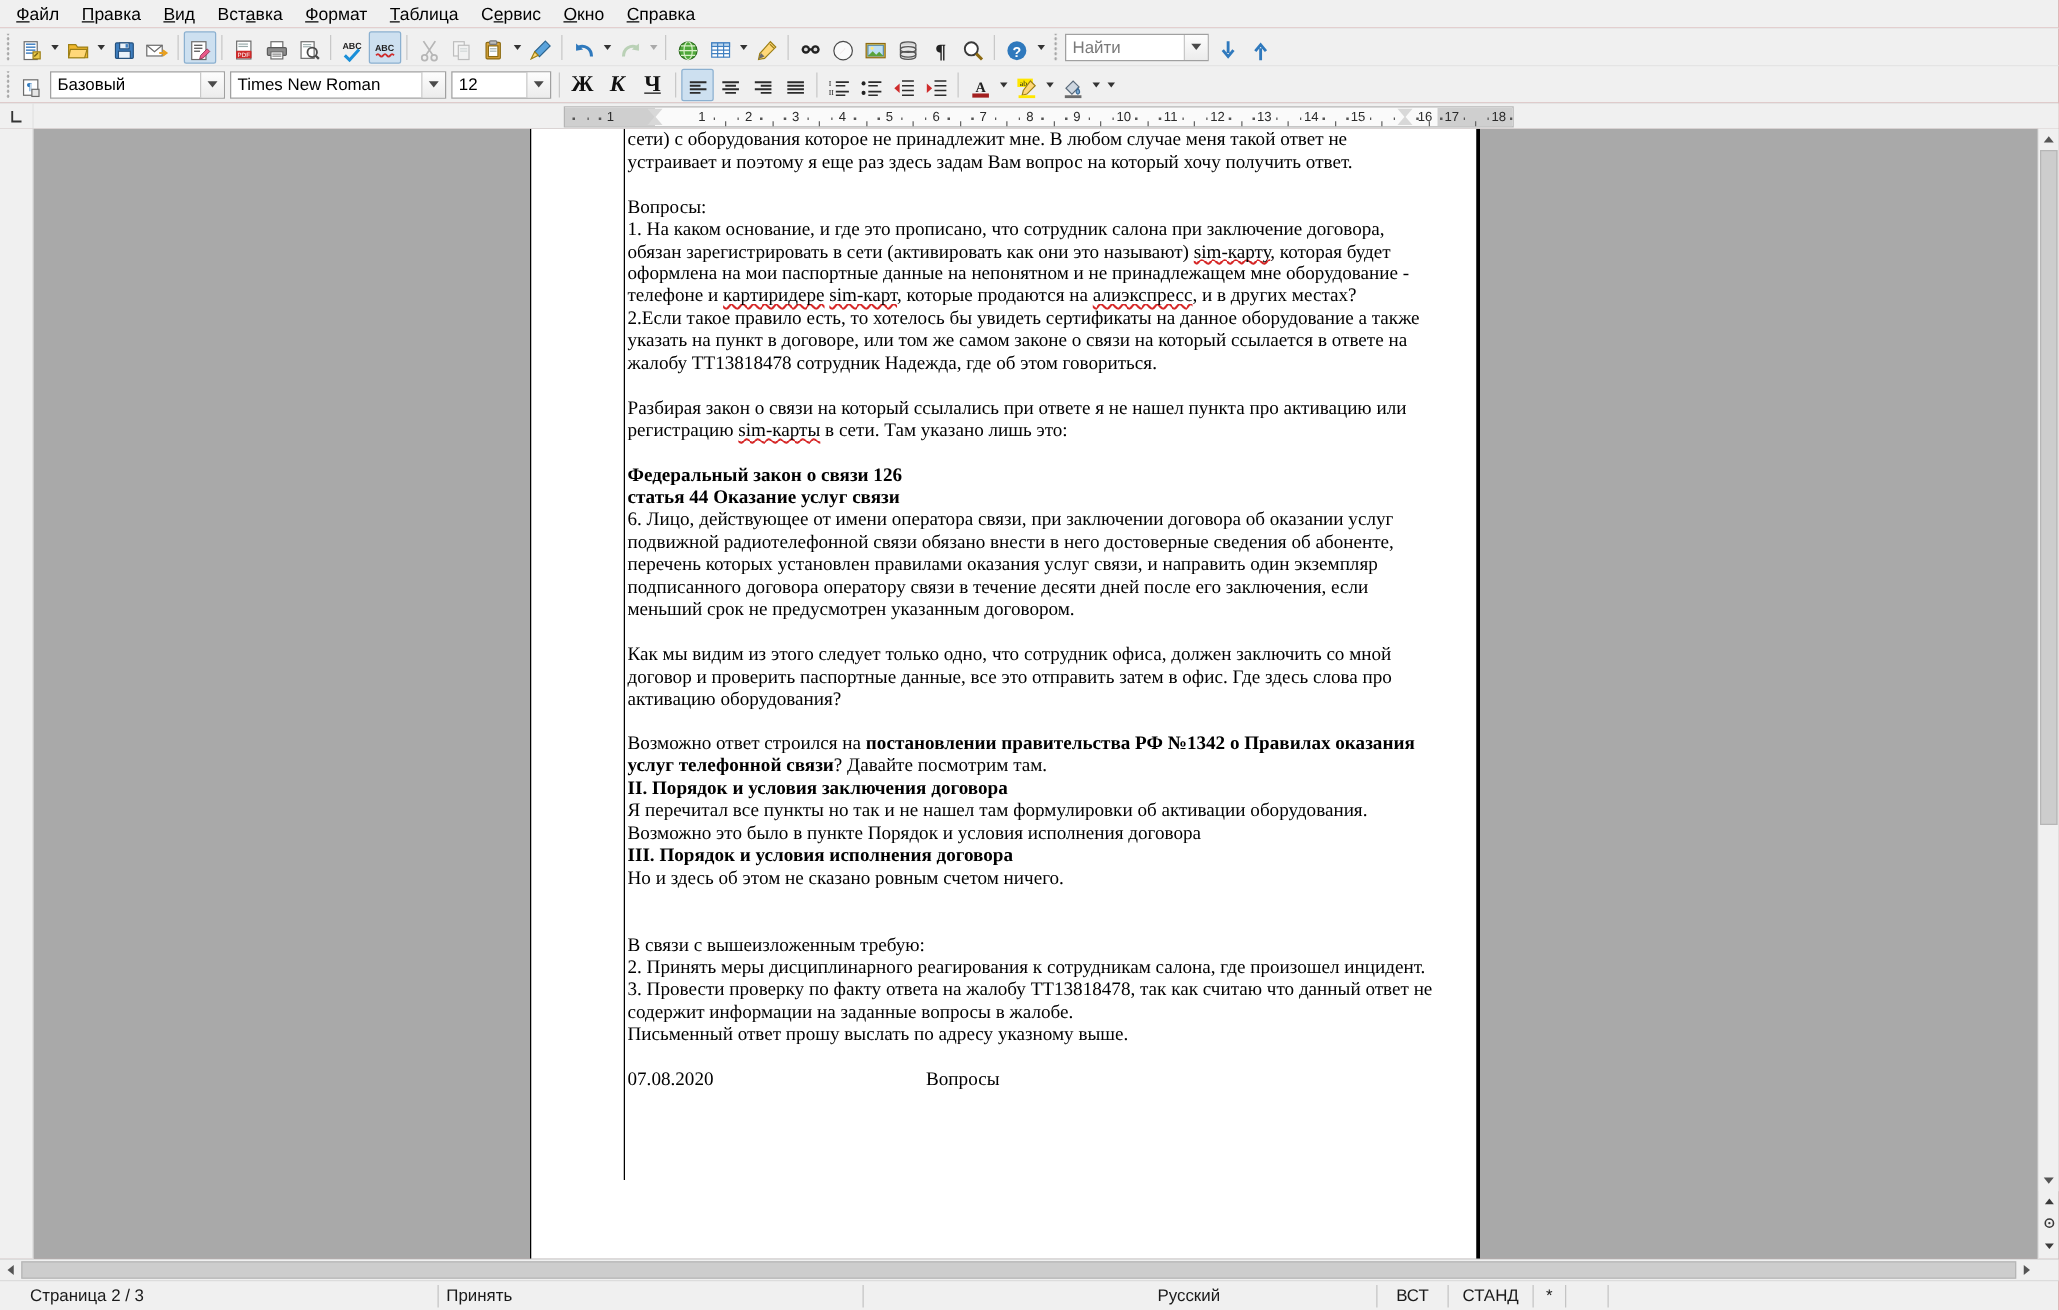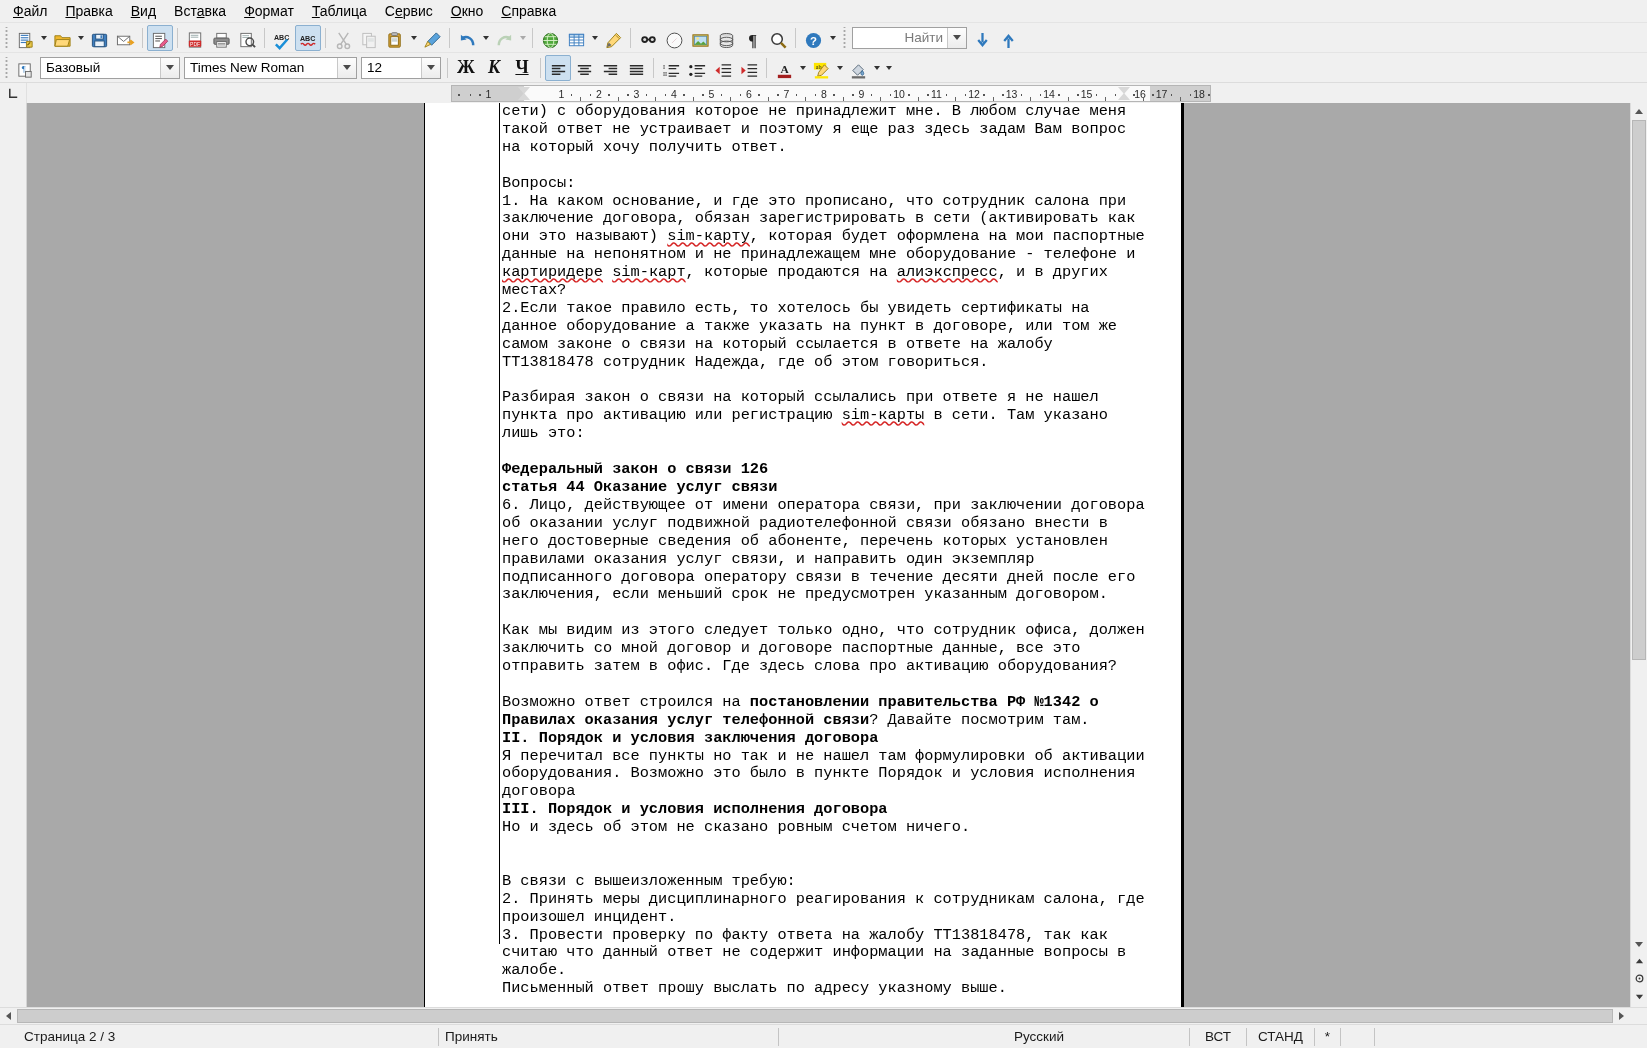--- a/index.html
+++ b/index.html
@@ -117,21 +117,21 @@
   }
   .combo .cbtn i {
     width: 0; height: 0;
     border-left: 4px solid transparent;
     border-right: 4px solid transparent;
     border-top: 5px solid #4a4a4a;
   }
   .combo-style { width: 140px; }
   .combo-font  { width: 173px; }
   .combo-size  { width:  80px; }
-  .combo-find  { width: 115px; text-align: right; }
+  .combo-find  { width: 115px; }
 
   .fmtbtn {
     width: 28px; height: 26px;
     display: inline-flex; align-items: center; justify-content: center;
     font-size: 18px; color: #111;
     border: 1px solid transparent; border-radius: 2px;
     flex: 0 0 auto; cursor: default;
   }
   .fmtbtn.b { font-weight: bold; font-family:"Liberation Serif",serif; }
   .fmtbtn.i { font-style: italic; font-weight:bold; font-family:"Liberation Serif",serif;}
@@ -218,21 +218,21 @@
     width: 760px;
     height: 100%;
     background: #fff;
     border-left: 1px solid #000;
     border-right: 3px solid #000;
   }
   .pagebody {
     position: absolute;
     left: 77px; top: 0;
     width: 648px;
-    font-family: Liberation Mono, monospace;
+    font-family: Liberation Serif, serif;
     font-size: 15.3px;
     line-height: 17.9px;
     color: #000;
     text-align: left;
   }
   .textcol { position: relative; }
   .p { margin: 0; }
   .sp { height: 17.9px; }
   .b { font-weight: bold; }
   .lnk {
@@ -867,21 +867,21 @@
               <div class="p"><span>Вопросы:</span></div>
               <div class="p"><span>1. На каком основание, и где это прописано, что сотрудник салона при заключение договора, обязан зарегистрировать в сети (активировать как они это называют) </span><span class="sq">sim-карту</span><span>, которая будет оформлена на мои паспортные данные на непонятном и  не принадлежащем мне оборудование - телефоне  и </span><span class="sq">картиридере</span><span> </span><span class="sq">sim-карт</span><span>, которые продаются на </span><span class="sq">алиэкспресс</span><span>, и в других местах?</span></div>
               <div class="p"><span>2.Если такое правило есть, то хотелось бы увидеть сертификаты на данное оборудование а также  указать на  пункт в договоре, или том же самом законе о связи на который ссылается в ответе  на жалобу ТТ13818478 сотрудник Надежда, где об этом говориться.</span></div>
               <div class="sp"></div>
               <div class="p"><span>Разбирая закон о связи на который ссылались при ответе я не нашел пункта про активацию или регистрацию </span><span class="sq">sim-карты</span><span> в сети. Там указано лишь это:</span></div>
               <div class="sp"></div>
               <div class="p"><span class="b">Федеральный закон о связи 126</span></div>
               <div class="p"><span class="b">статья 44 Оказание услуг связи</span></div>
               <div class="p"><span>6. Лицо, действующее от имени оператора связи, при заключении договора об оказании услуг подвижной радиотелефонной связи обязано внести в него достоверные сведения об абоненте, перечень которых установлен правилами оказания услуг связи, и направить один экземпляр подписанного договора оператору связи в течение десяти дней после его заключения, если меньший срок не предусмотрен указанным договором.</span></div>
               <div class="sp"></div>
-              <div class="p"><span>Как мы видим из этого следует только одно, что сотрудник офиса, должен заключить со мной договор и договоре паспортные данные, все это отправить затем в офис. Где здесь слова про активацию оборудования?</span></div>
+              <div class="p"><span>Как мы видим из этого следует только одно, что сотрудник офиса, должен заключить со мной договор и проверить паспортные данные, все это отправить затем в офис. Где здесь слова про активацию оборудования?</span></div>
               <div class="sp"></div>
               <div class="p"><span>Возможно ответ строился на </span><span class="b">постановлении правительства РФ  №1342 о Правилах оказания услуг телефонной связи</span><span>? Давайте посмотрим там.</span></div>
               <div class="p"><span class="b">II. Порядок и условия заключения договора</span></div>
               <div class="p"><span>Я перечитал все пункты но так и не нашел там формулировки об активации оборудования. Возможно это было в пункте Порядок и условия исполнения договора</span></div>
               <div class="p"><span class="b">III. Порядок и условия исполнения договора</span></div>
               <div class="p"><span>Но и здесь об этом не сказано ровным счетом ничего.</span></div>
               <div class="sp"></div>
               <div class="sp"></div>
               <div class="p"><span>В связи с вышеизложенным требую:</span></div>
               <div class="p"><span>2. Принять меры дисциплинарного реагирования к сотрудникам салона, где произошел инцидент.</span></div>
@@ -938,21 +938,21 @@
     <div class="htrack">
       <div class="hthumb" style="left:0;right:0;"></div>
     </div>
     <div class="hsbtn right">
         <i></i>
       </div>
     <div class="corner"></div>
   </div>
 
   <div class="statusbar">
-    <div class="scell" style="width:439px;padding-left:24px;">Страница  2 / 3</div>
+    <div class="scell" style="width:351px;padding-left:24px;">Страница  2 / 3</div>
     <div class="scell" style="width:340px;">Принять</div>
     <div class="scell nb" style="width:110px;"></div>
     <div class="scell nb" style="width:300px;justify-content:center;">Русский</div>
     <div class="scell" style="width:58px;justify-content:center;border-left:1px solid #c4c4c4;">ВСТ</div>
     <div class="scell" style="width:68px;justify-content:center;">СТАНД</div>
     <div class="scell" style="width:26px;justify-content:center;">*</div>
     <div class="scell" style="width:34px;"></div>
     <div class="scell nb" style="flex:1 1 auto;"></div>
   </div>
 

